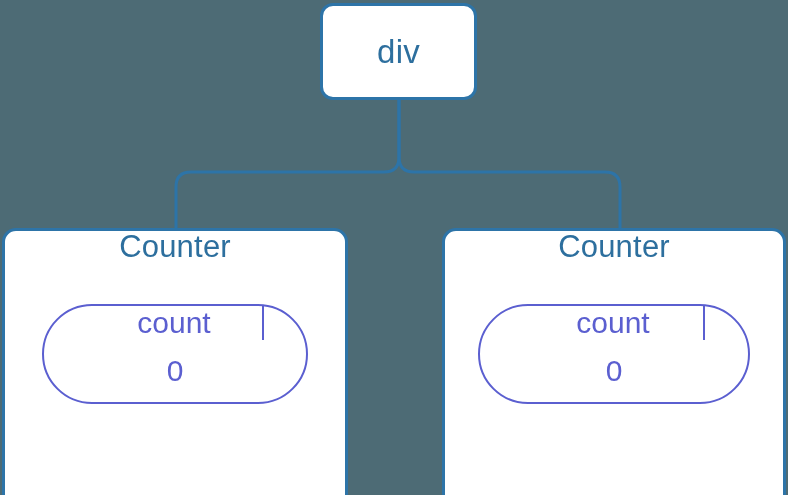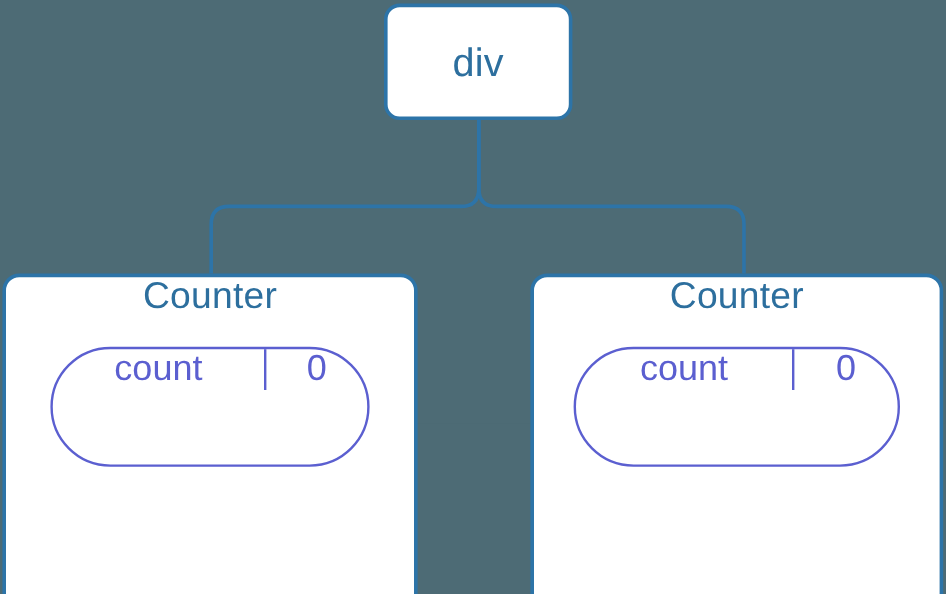--- a/index.html
+++ b/index.html
@@ -67,29 +67,30 @@
 
   .card-title {
     font-size: 31px;
     color: #2d6f9e;
     letter-spacing: 0.2px;
     line-height: 1;
   }
 
   
   .pill {
-    margin-top: 27px;
+    margin-top: 42px;
     position: relative;
     height: 100px;
     border: 2px solid #5b5fd0;
     border-radius: 50px;
     box-sizing: border-box;
     display: flex;
-    align-items: flex-start;
+    align-items: center;
     background: transparent;
+    flex-direction: column;
   }
   .pill-left  { width: 266px; }
   .pill-right { width: 272px; }
 
   .pill-key {
     flex: 0 0 auto;
     display: flex;
     align-items: center;
     justify-content: center;
     border-right: 2px solid #5b5fd0;

